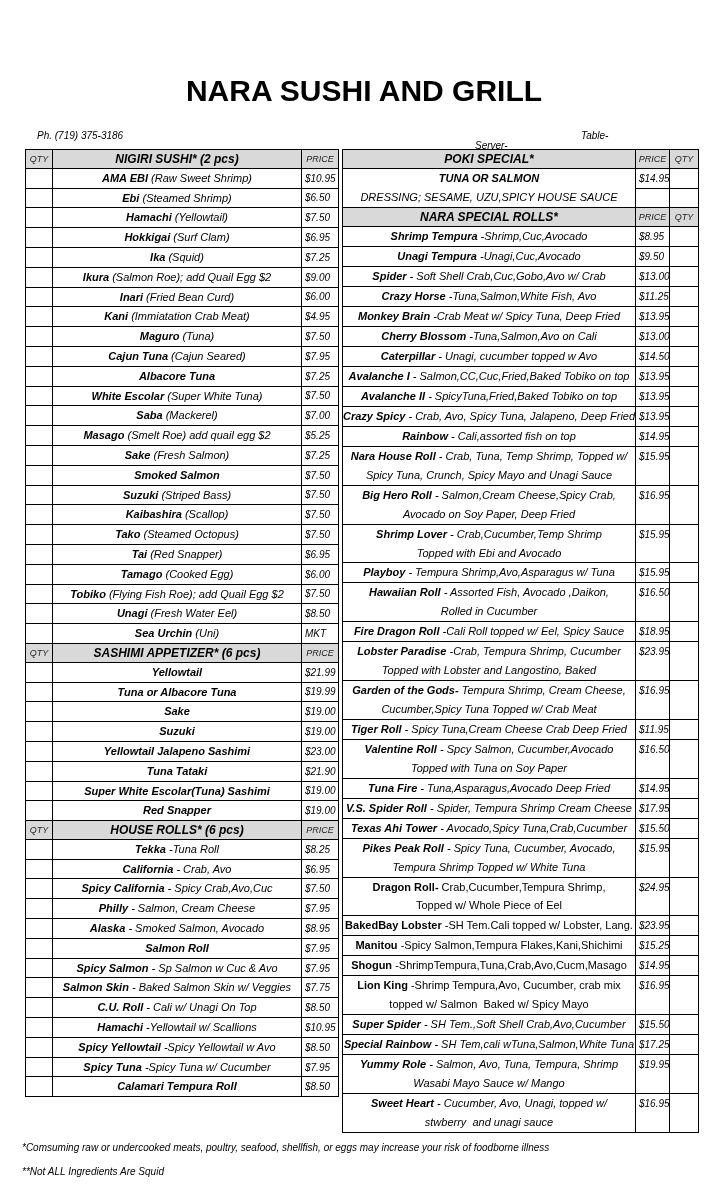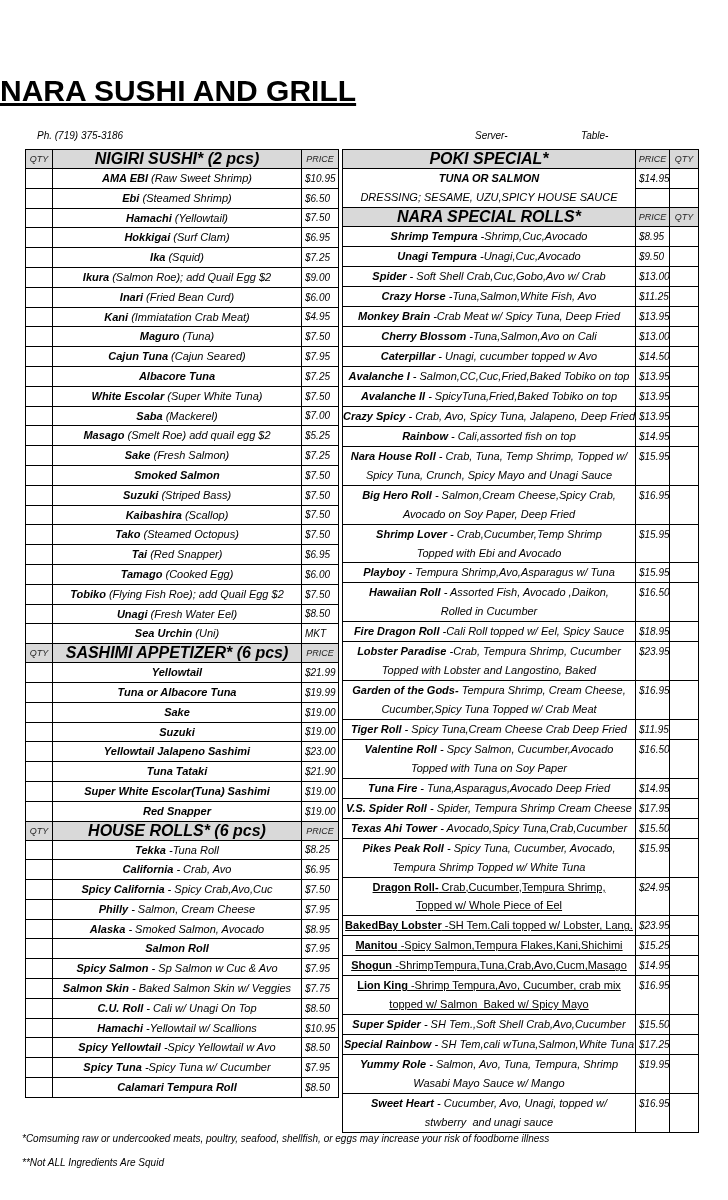--- a/index.html
+++ b/index.html
@@ -2,66 +2,65 @@
 <html><head>
 <meta charset="utf-8">
 <style>
   * { margin:0; padding:0; box-sizing:border-box; }
   html,body { background:#ffffff; }
   body {
     width:728px; height:1200px; position:relative;
     font-family:"Liberation Sans", sans-serif; color:#000;
   }
   .page-title {
-    margin-top:74px; text-align:left;
+    margin-top:74px; text-align:center;
     font-size:30px; font-weight:bold; line-height:34px;
     font-family:"Liberation Sans", sans-serif;
-    text-decoration:underline;
   }
   .meta-row {
     position:relative; width:672px; margin:22px 0 5px 25px; height:14px;
     font-size:10px; font-style:italic;
   }
   .meta-phone  { position:absolute; left:12px;  top:0; }
-  .meta-server { position:absolute; left:450px; top:0; }
+  .meta-server { position:absolute; left:450px; top:10px; }
   .meta-table  { position:absolute; left:556px; top:0; }
 
   .menus { display:flex; align-items:flex-start; margin-left:25px; }
   .gap { width:3px; }
 
   table { border-collapse:collapse; table-layout:fixed; }
   td {
     border:1px solid #000; text-align:center; vertical-align:middle;
     font-size:11px; overflow:visible; padding:0;
   }
   .left-t  { width:313px; }
   .right-t { width:356px; }
   .left-t td  { height:18.8px; }
   .right-t td { height:19px; }
 
   .sec td { background:var(--header-bg,#d9d9d9); }
-  .sectitle { font-size:16px; font-weight:bold; font-style:italic; }
+  .sectitle { font-size:12px; font-weight:bold; font-style:italic; }
   .lab { font-size:9px; font-style:italic; font-weight:normal; color:#222; }
 
   .nm { font-weight:bold; font-style:italic; white-space:pre; }
   .ds { font-style:italic; white-space:pre; }
-  .up .nm, .up .ds { font-style:normal;text-decoration:underline; }
+  .up .nm, .up .ds { font-style:normal; }
 
   .itemcell { line-height:18.8px; }
   .l1 { white-space:nowrap; line-height:18.9px; }
   .l2 { line-height:18.9px; }
 
   .price {
     font-size:10px; font-style:italic; text-align:left; padding-left:3px;
     font-family:"Liberation Sans", sans-serif;
   }
   .top { vertical-align:top; line-height:18px; padding-top:1px; }
 
   .footnote { margin-left:22px; font-size:10px; font-style:italic; }
-  .fn1 { }
+  .fn1 { margin-top:9px; }
   .fn2 { margin-top:13px; }
 </style>
 </head>
 <body style="--header-bg: #d9d9d9;">
 
 <div class="page-title">NARA SUSHI AND GRILL</div>
 
 <div class="meta-row">
   <span class="meta-phone">Ph. (719) 375-3186</span>
   <span class="meta-server">Server-</span>

